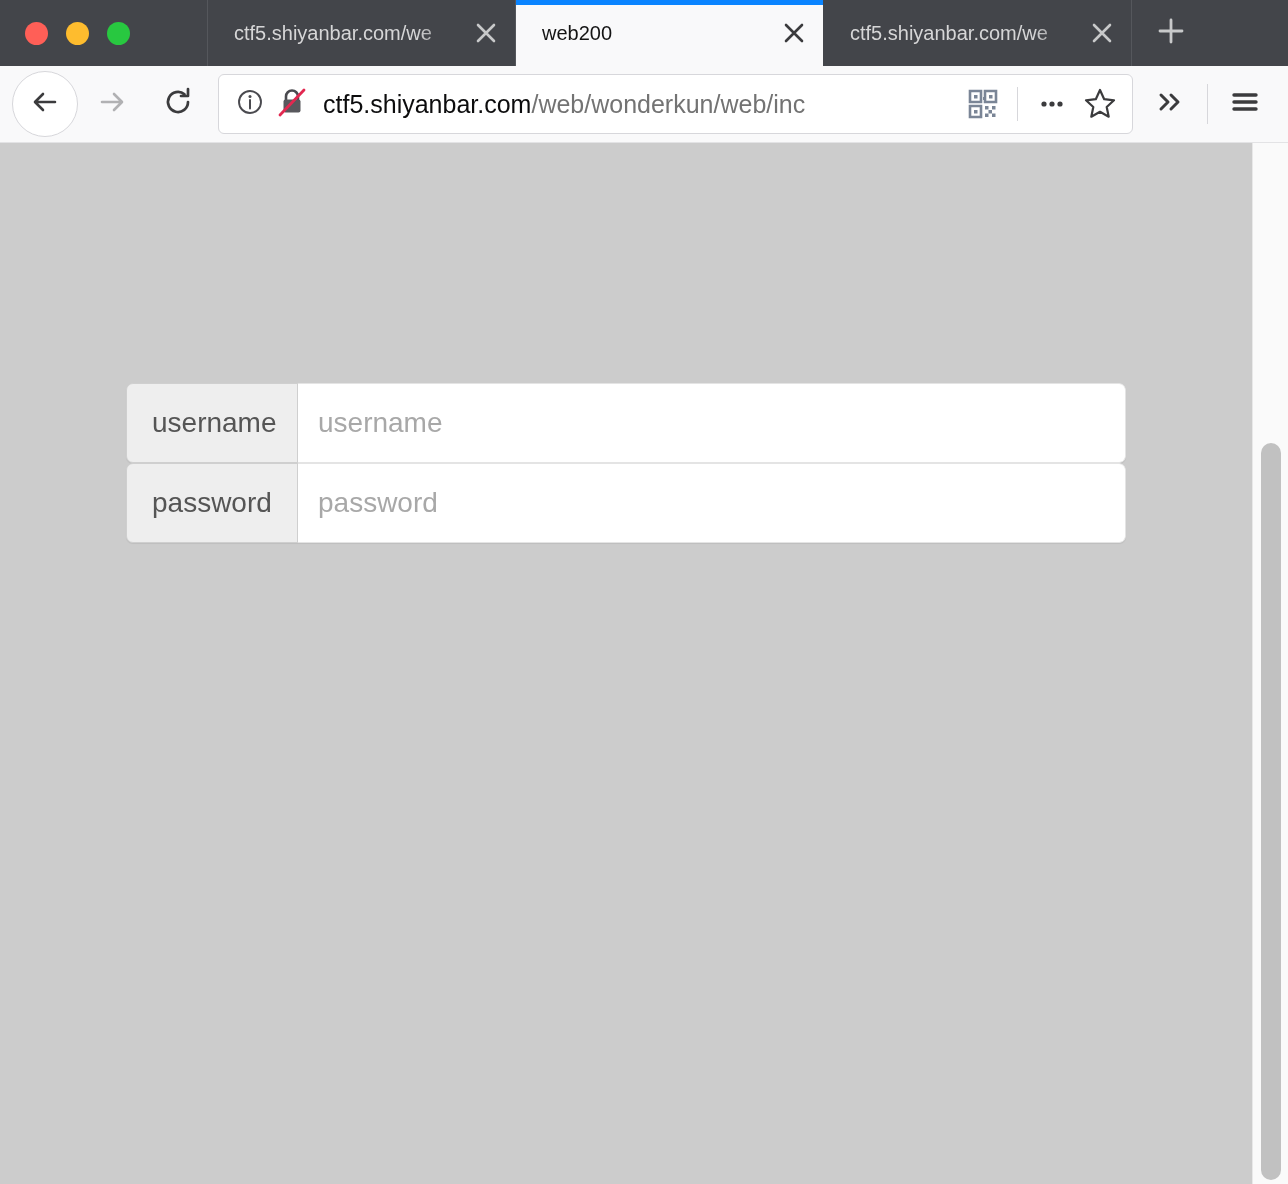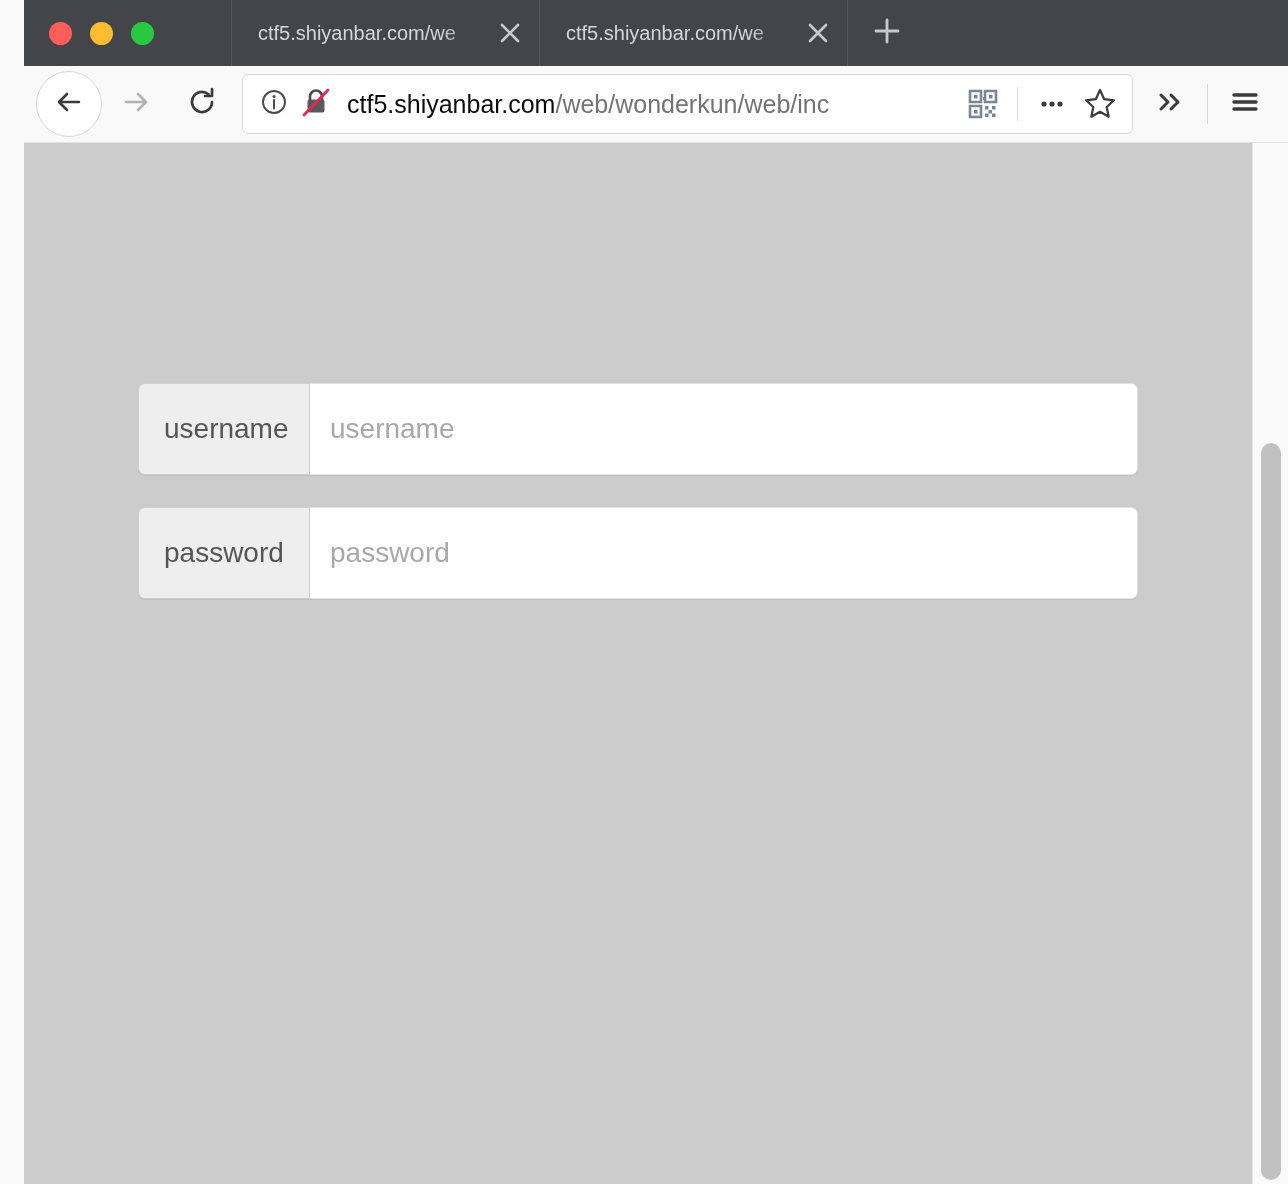--- a/index.html
+++ b/index.html
@@ -12,21 +12,20 @@
     background: #ffffff;
   }
 
   
   #browser {
     width: 1288px;
     height: 1184px;
     display: flex;
     flex-direction: column;
     background: #f9f9fa;
-    padding-left: 24px;
   }
 
   
   .tabstrip {
     height: 66px;
     background: #43454a;
     display: flex;
     align-items: stretch;
     flex: 0 0 66px;
     position: relative;
@@ -190,22 +189,22 @@
     font-size: 31px;
     color: #333333;
     font-weight: 400;
     margin-bottom: 44px;
     letter-spacing: 1px;
   }
 
   .input-group {
     display: flex;
     align-items: stretch;
-    height: 92px;
-    margin-bottom: 32px;
+    height: 80px;
+    margin-bottom: 0;
     border-radius: 7px;
     overflow: hidden;
     box-shadow: 0 1px 1px rgba(0,0,0,0.07);
   }
   .input-addon {
     width: 172px;
     background: #eeeeee;
     border: 1px solid #cfcfcf;
     border-right: 1px solid #cfcfcf;
     border-radius: 7px 0 0 7px;
@@ -277,20 +276,28 @@
 
     <div class="tab">
       <span class="tab-title">ctf5.shiyanbar.com/we</span>
       <span class="tab-close">
         <svg width="26" height="26" viewBox="0 0 26 26" aria-hidden="true">
           <path d="M5 5 L21 21 M21 5 L5 21" stroke="currentColor" stroke-width="2.6" stroke-linecap="round" fill="none"></path>
         </svg>
       </span>
     </div>
 
+    <div class="tab active">
+      <span class="tab-title">web200</span>
+      <span class="tab-close">
+        <svg width="26" height="26" viewBox="0 0 26 26" aria-hidden="true">
+          <path d="M5 5 L21 21 M21 5 L5 21" stroke="currentColor" stroke-width="2.6" stroke-linecap="round" fill="none"></path>
+        </svg>
+      </span>
+    </div>
 
     <div class="tab">
       <span class="tab-title">ctf5.shiyanbar.com/we</span>
       <span class="tab-close">
         <svg width="26" height="26" viewBox="0 0 26 26" aria-hidden="true">
           <path d="M5 5 L21 21 M21 5 L5 21" stroke="currentColor" stroke-width="2.6" stroke-linecap="round" fill="none"></path>
         </svg>
       </span>
     </div>
 

